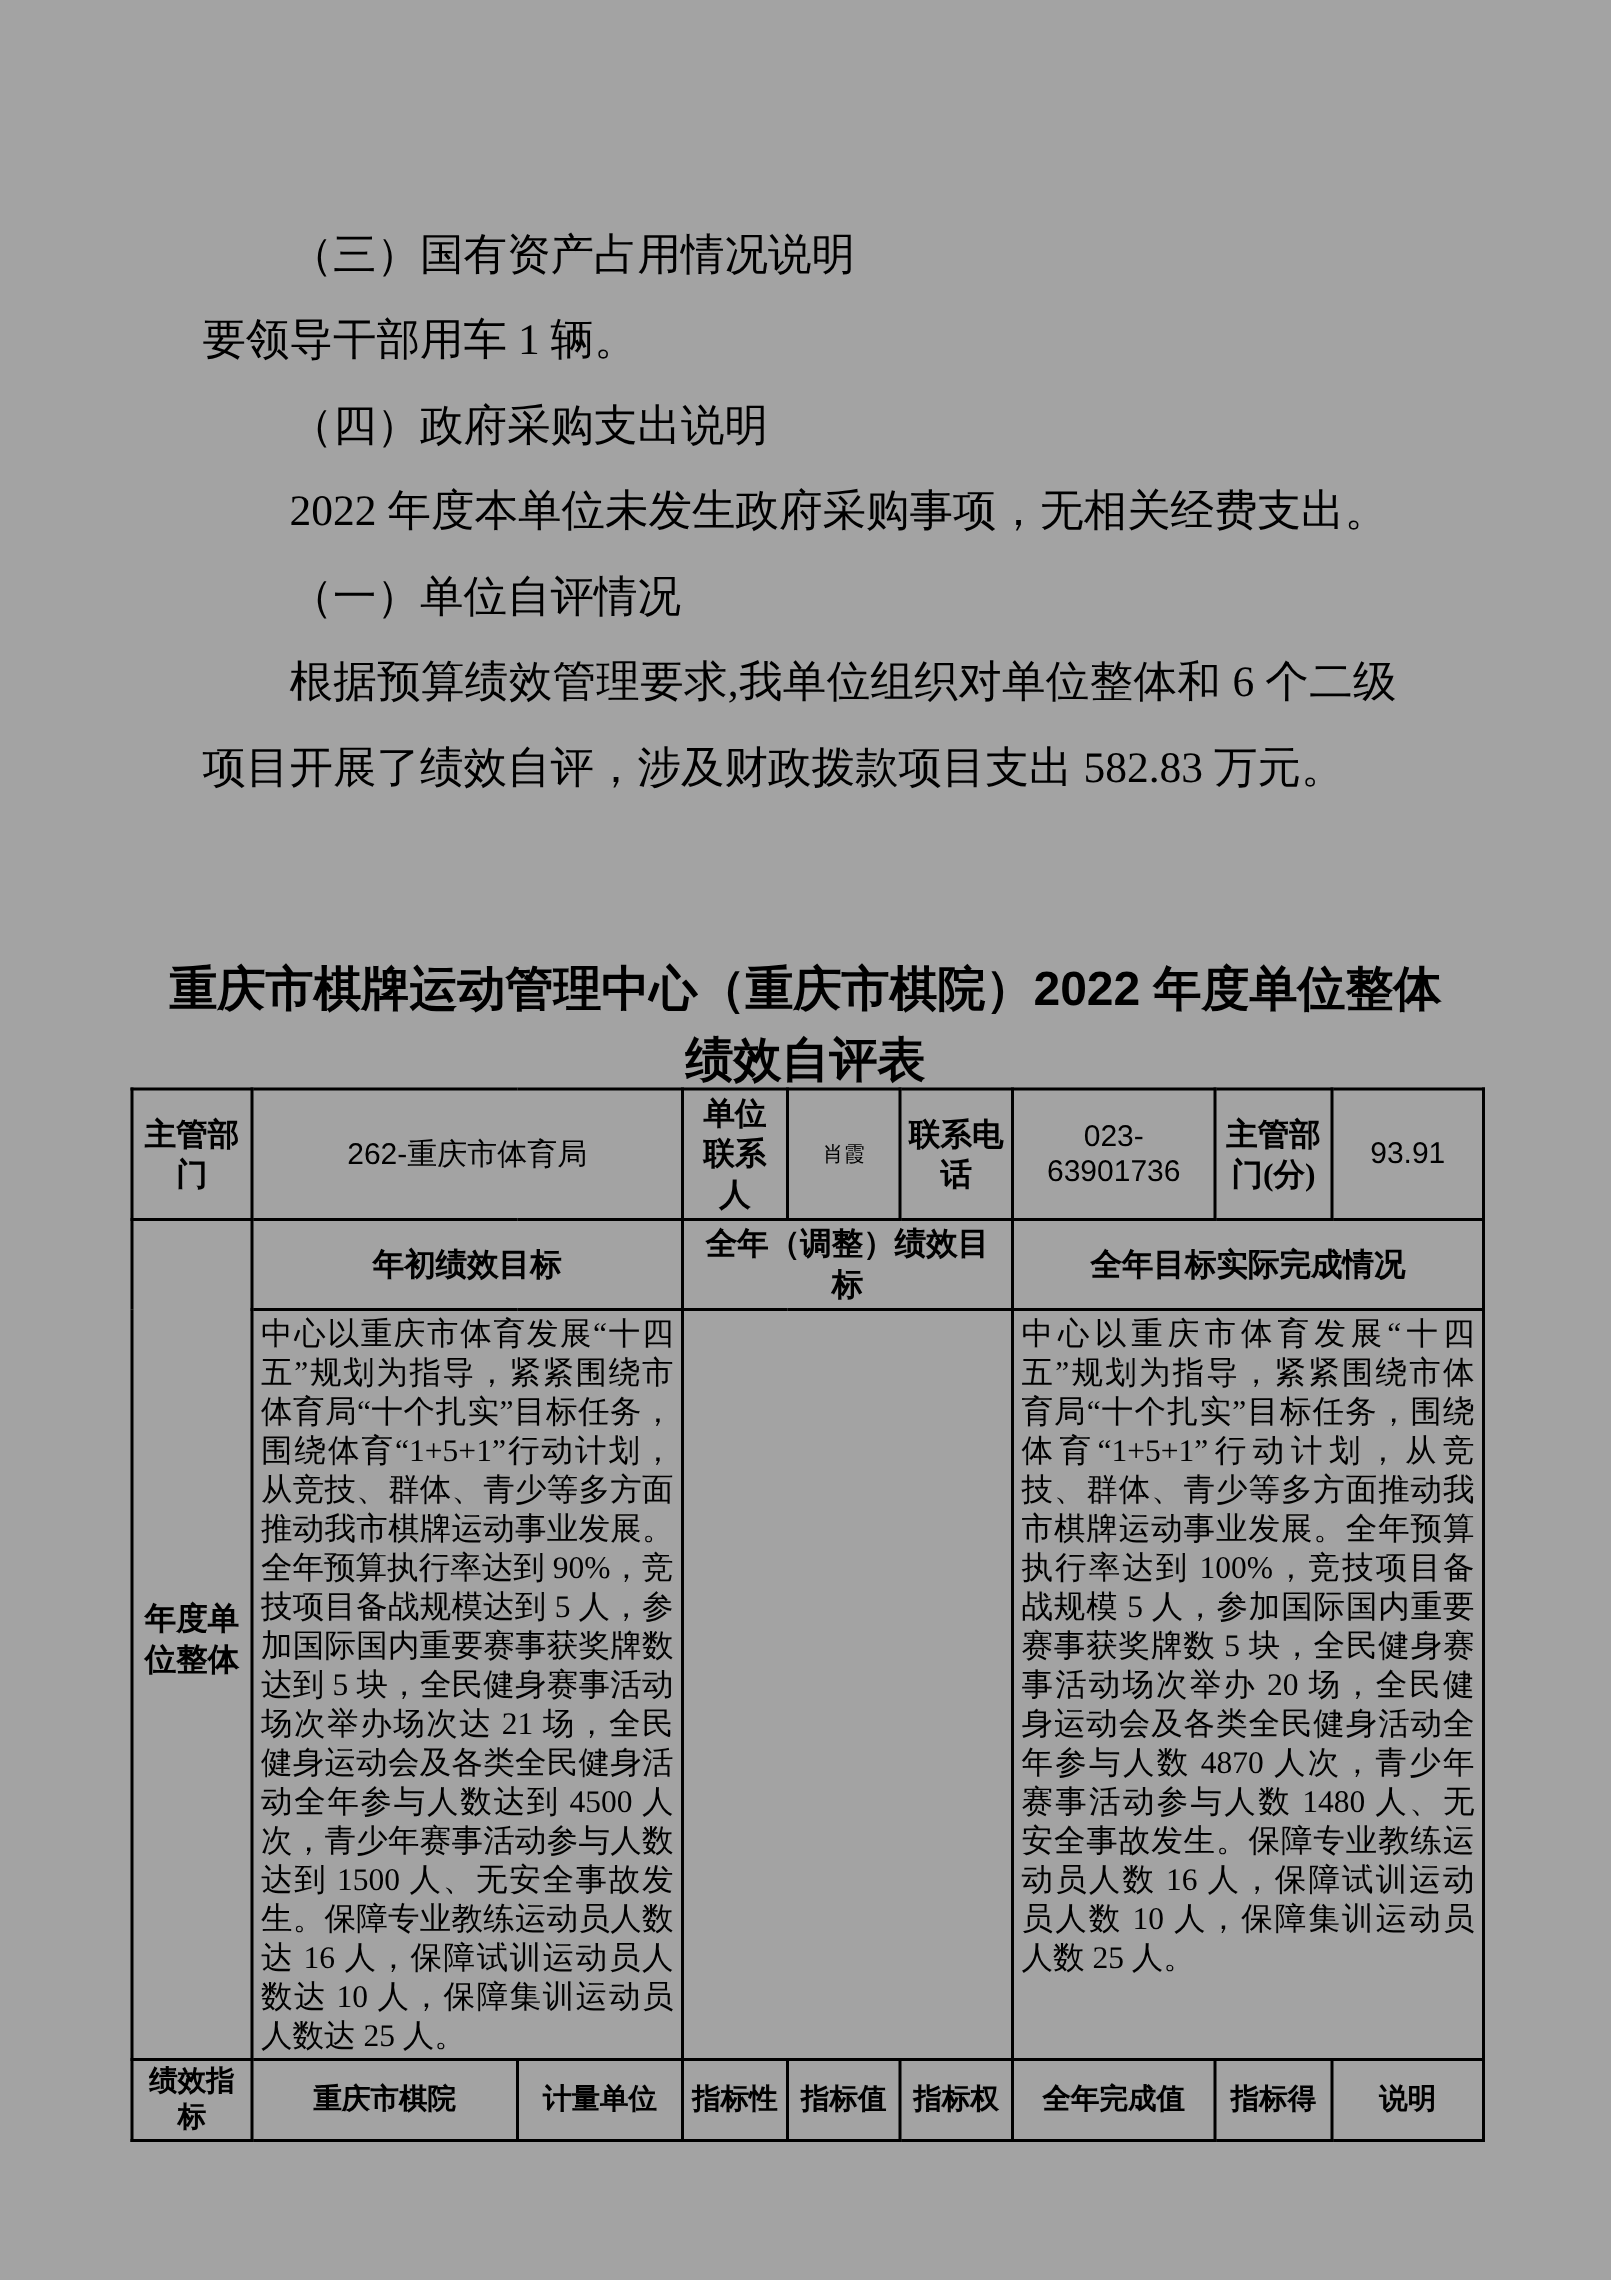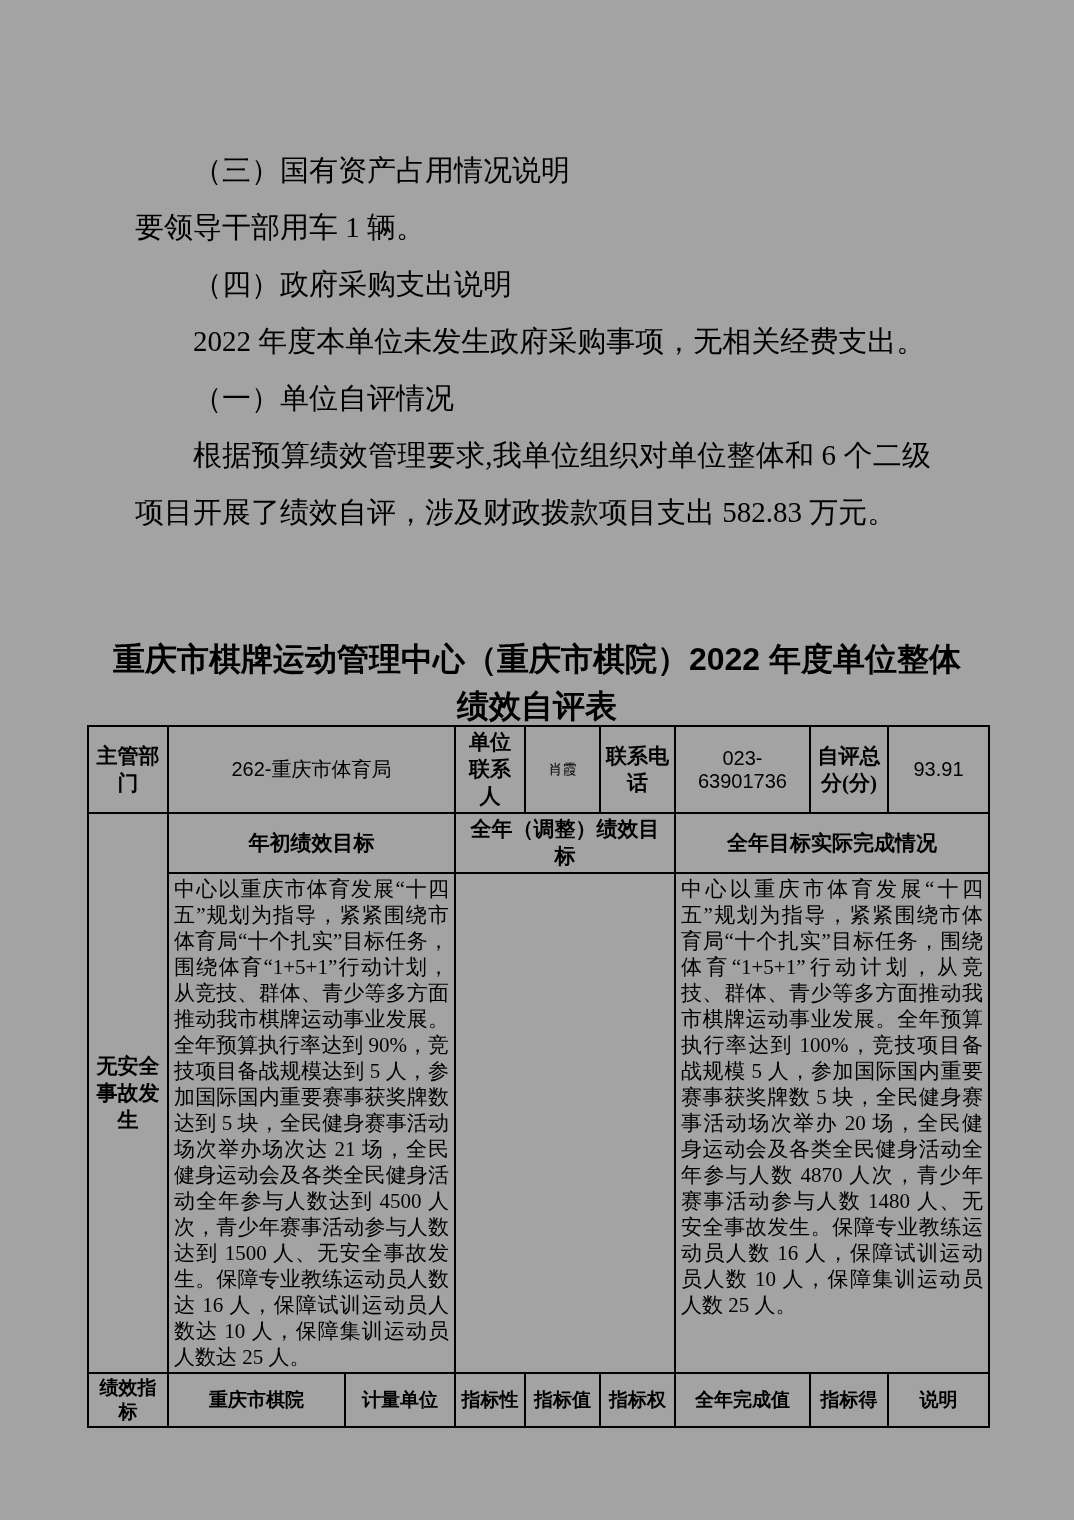--- a/index.html
+++ b/index.html
@@ -99,25 +99,25 @@
         <col style="width:101px">
     </colgroup>
     <tbody>
       <tr style="height:83px">
         <td class="lab">主管部门</td>
         <td class="val sans" colspan="2">262-重庆市体育局</td>
         <td class="lab">单位联系人</td>
         <td class="val">肖霞</td>
         <td class="lab">联系电话</td>
         <td class="val sans">023-63901736</td>
-        <td class="lab">自评总分(分)</td>
+        <td class="lab">主管部门(分)</td>
         <td class="val sans">93.91</td>
       </tr>
       <tr style="height:34px">
-        <td class="lab" rowspan="2">无安全事故发生</td>
+        <td class="lab" rowspan="2">年度单位整体</td>
         <td class="lab" colspan="2">年初绩效目标</td>
         <td class="lab" colspan="3">全年（调整）绩效目标</td>
         <td class="lab" colspan="3">全年目标实际完成情况</td>
       </tr>
       <tr style="height:487px">
         <td class="body-cell" colspan="2">中心以重庆市体育发展“十四五”规划为指导，紧紧围绕市体育局“十个扎实”目标任务，围绕体育“1+5+1”行动计划，从竞技、群体、青少等多方面推动我市棋牌运动事业发展。全年预算执行率达到 90%，竞技项目备战规模达到 5 人，参加国际国内重要赛事获奖牌数达到 5 块，全民健身赛事活动场次举办场次达 21 场，全民健身运动会及各类全民健身活动全年参与人数达到 4500 人次，青少年赛事活动参与人数达到 1500 人、无安全事故发生。保障专业教练运动员人数达 16 人，保障试训运动员人数达 10 人，保障集训运动员人数达 25 人。</td>
         <td class="body-cell" colspan="3"></td>
         <td class="body-cell" colspan="3">中心以重庆市体育发展“十四五”规划为指导，紧紧围绕市体育局“十个扎实”目标任务，围绕体育“1+5+1”行动计划，从竞技、群体、青少等多方面推动我市棋牌运动事业发展。全年预算执行率达到 100%，竞技项目备战规模 5 人，参加国际国内重要赛事获奖牌数 5 块，全民健身赛事活动场次举办 20 场，全民健身运动会及各类全民健身活动全年参与人数 4870 人次，青少年赛事活动参与人数 1480 人、无安全事故发生。保障专业教练运动员人数 16 人，保障试训运动员人数 10 人，保障集训运动员人数 25 人。</td>
       </tr>
       <tr style="height:43px">

